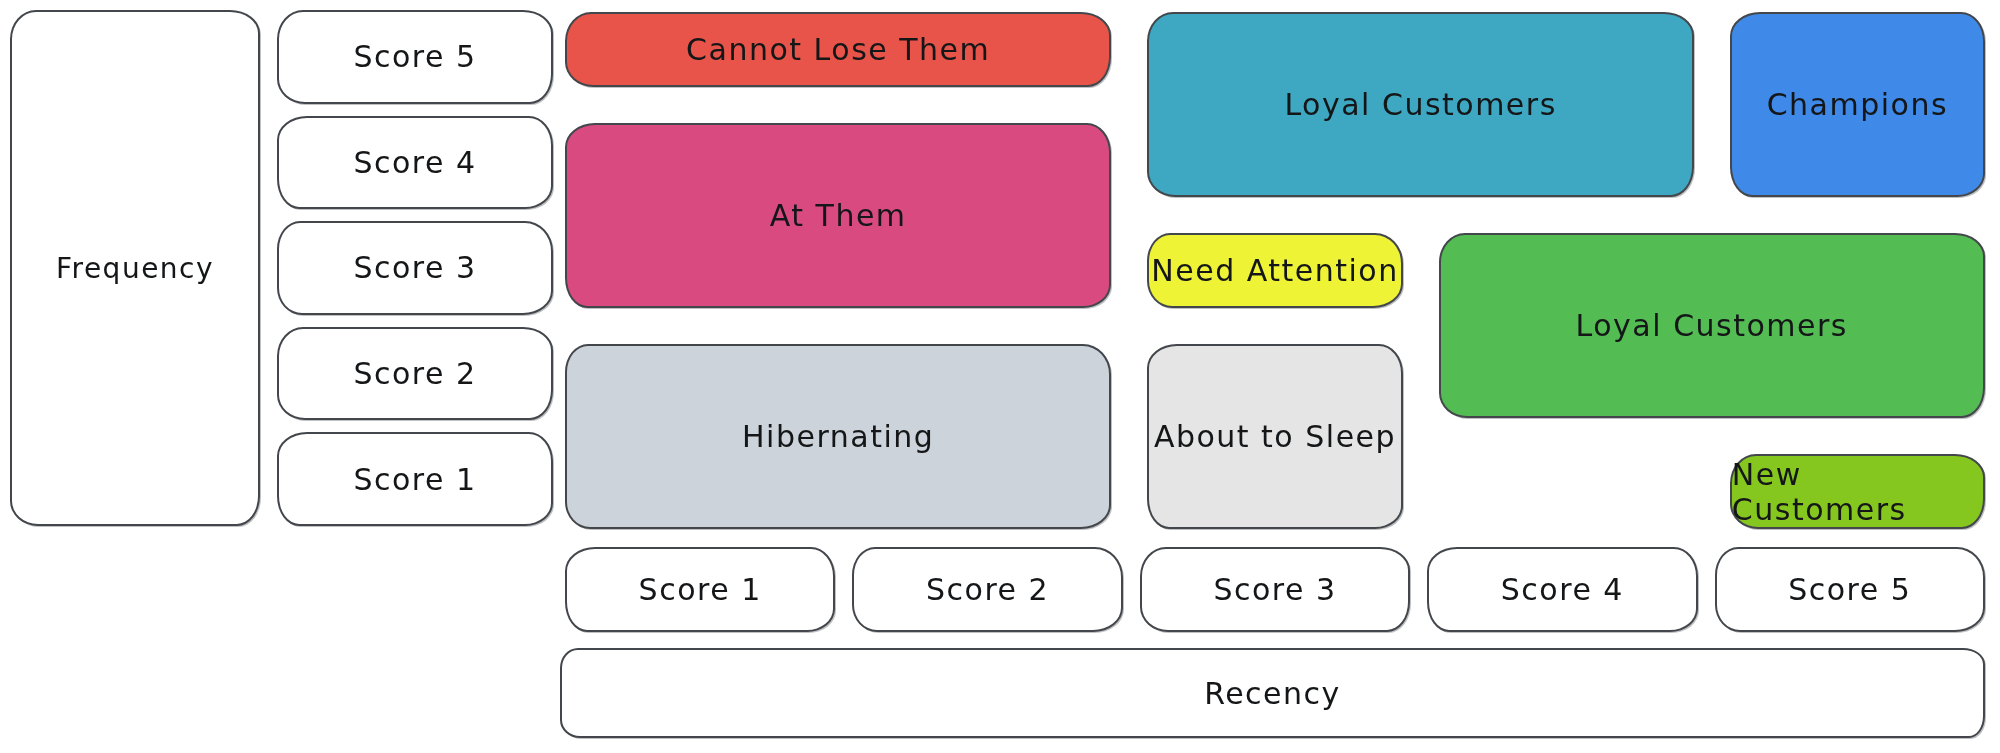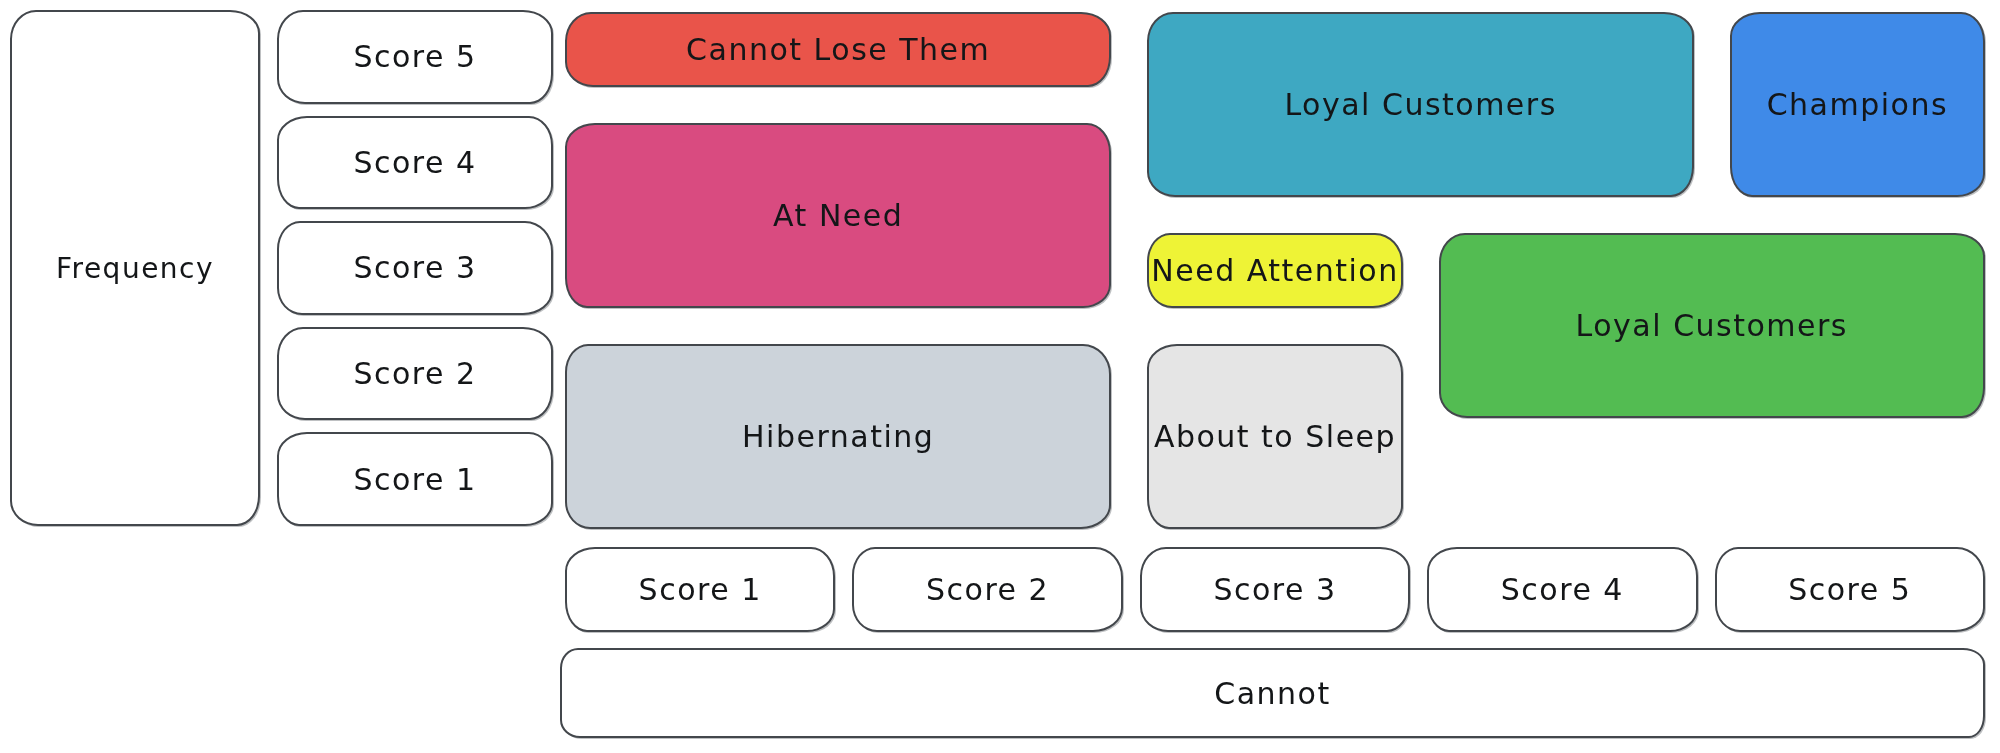--- a/index.html
+++ b/index.html
@@ -103,39 +103,42 @@
       <div class="box r-b">
         <span>Score 1</span>
       </div>
     </div>
 
   <div class="grid">
       <div class="box r-a segment" style="background: rgb(233, 84, 74); grid-area: 1 / 1 / span 1 / span 2;">
         <span>Cannot Lose Them</span>
       </div>
       <div class="box r-b segment" style="background: rgb(217, 75, 128); grid-area: 2 / 1 / span 2 / span 2;">
-        <span>At Need</span>
+        <span>At Them</span>
       </div>
       <div class="box r-c segment" style="background: rgb(204, 211, 218); grid-area: 4 / 1 / span 2 / span 2;">
         <span>Hibernating</span>
       </div>
       <div class="box r-a segment" style="background: rgb(62, 168, 194); grid-area: 1 / 3 / span 2 / span 2;">
         <span>Loyal Customers</span>
       </div>
       <div class="box r-b segment" style="background: rgb(63, 138, 232); grid-area: 1 / 5 / span 2 / span 1;">
         <span>Champions</span>
       </div>
       <div class="box r-c segment" style="background: rgb(238, 243, 54); grid-area: 3 / 3 / span 1 / span 1;">
         <span>Need Attention</span>
       </div>
       <div class="box r-a segment" style="background: rgb(83, 188, 82); grid-area: 3 / 4 / span 2 / span 2;">
         <span>Loyal Customers</span>
       </div>
       <div class="box r-b segment" style="background: #e5e5e5; grid-area: 4 / 3 / span 2 / span 1;">
         <span>About to Sleep</span>
+      </div>
+      <div class="box r-a segment" style="background: rgb(133, 199, 30); grid-area: 5 / 5 / span 1 / span 1;">
+        <span>New Customers</span>
       </div>
     </div>
 
   <div class="recency-scores">
       <div class="box r-b">
         <span>Score 1</span>
       </div>
       <div class="box r-c">
         <span>Score 2</span>
       </div>
@@ -144,16 +147,16 @@
       </div>
       <div class="box r-b">
         <span>Score 4</span>
       </div>
       <div class="box r-c">
         <span>Score 5</span>
       </div>
     </div>
 
   <div class="box recency-label-box">
-    <span>Cannot</span>
+    <span>Recency</span>
   </div>
 
 </div>
 
 </body></html>

